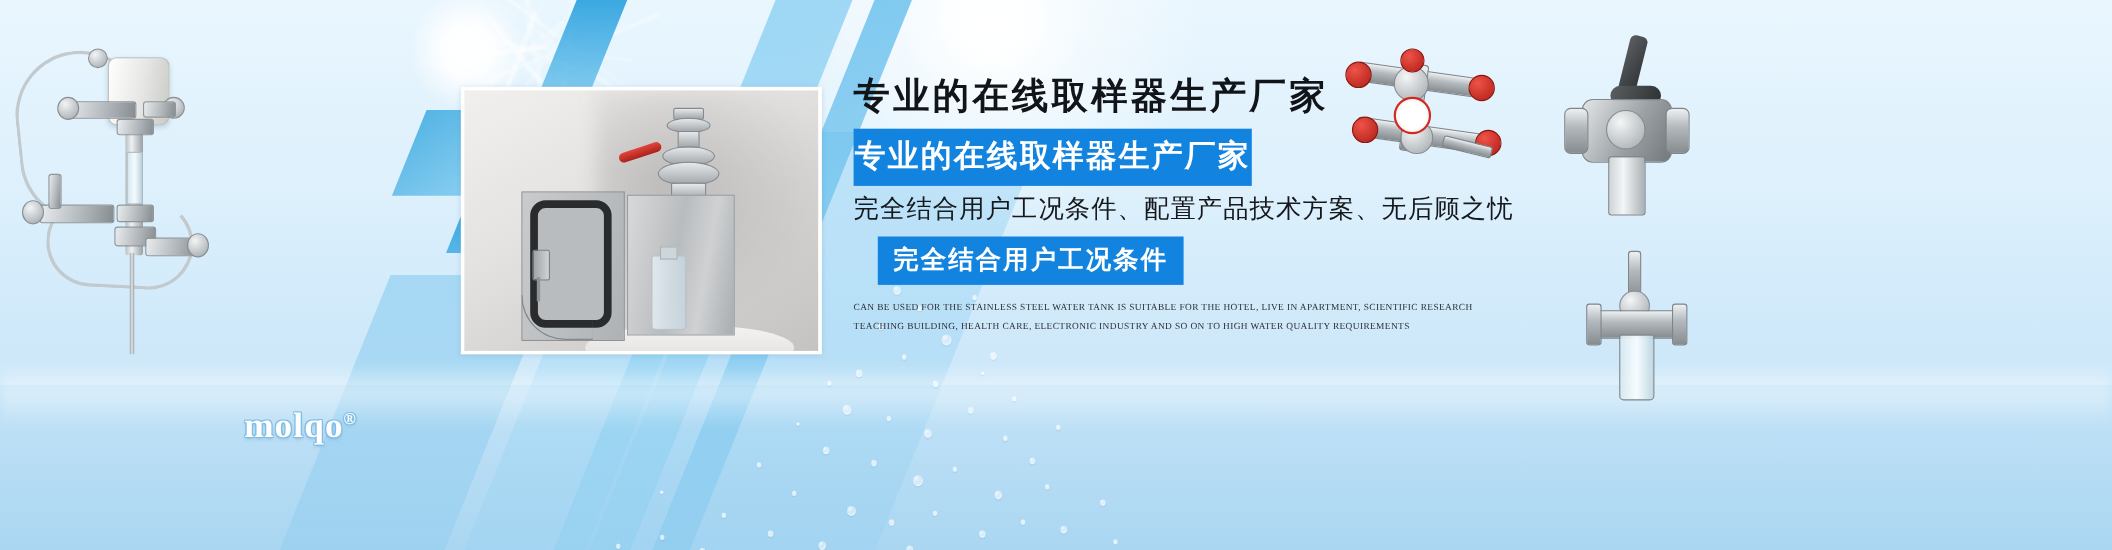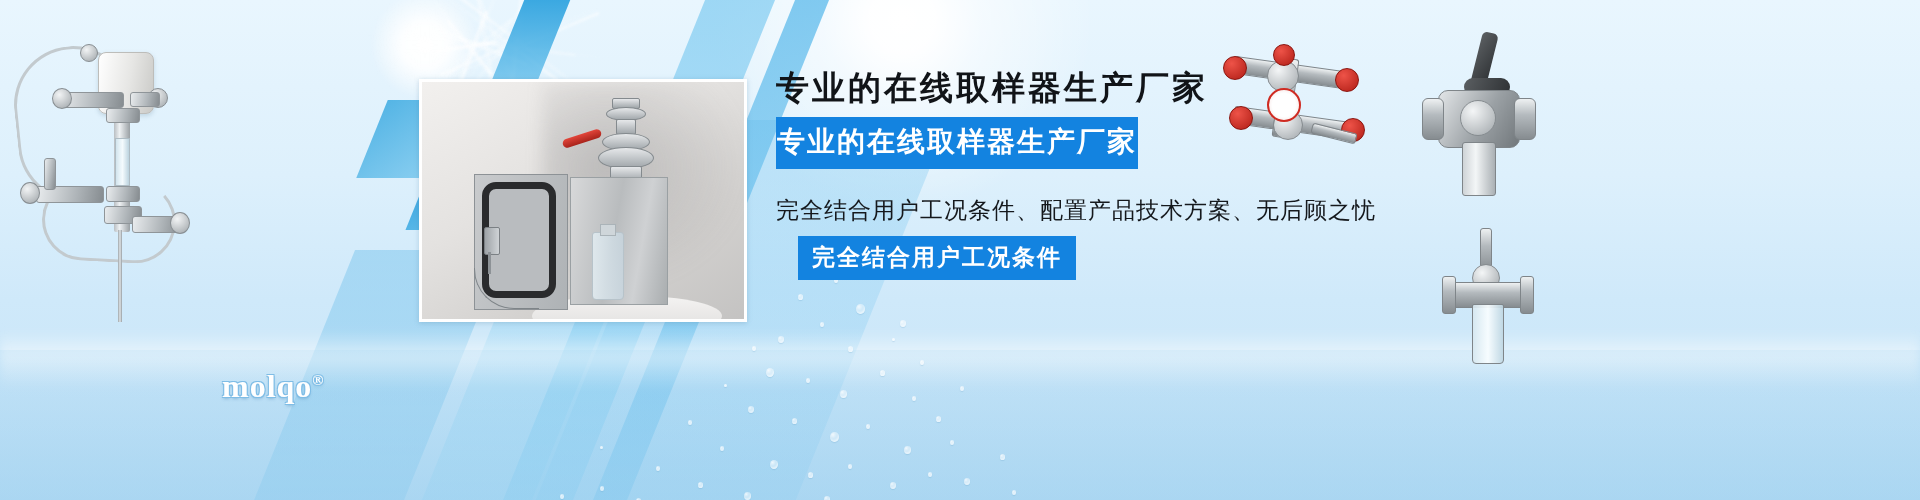--- a/index.html
+++ b/index.html
@@ -124,21 +124,21 @@
   .hl-blue{
     display:inline-block;
     background:#1383e0;
     color:#fff;
     font-weight:700;
     white-space:nowrap;
   }
   .line2{margin-top:11px;}
   .line2 .hl-blue{font-size:28px;letter-spacing:2px;padding:6px 1px 8px;}
   .line3{
-    margin-top:27px;
+    margin-top:6px;
     font-size:23px;
     color:#15181c;
     letter-spacing:1px;
     white-space:nowrap;
     line-height:1.25;
   }
   .line4{margin-top:11px;padding-left:22px;}
   .line4 .hl-blue{font-size:23px;letter-spacing:2px;padding:6px 14px 7px;background:#1383e0;}
 
   .enpara{
@@ -341,19 +341,20 @@
     <div class="line2">
       <span class="hl-blue">专业的在线取样器生产厂家</span>
     </div>
 
     <div class="line3">完全结合用户工况条件、配置产品技术方案、无后顾之忧</div>
 
     <div class="line4">
       <span class="hl-blue">完全结合用户工况条件</span>
     </div>
 
+    <div class="enpara">CAN BE USED FOR THE STAINLESS STEEL WATER TANK IS SUITABLE FOR THE HOTEL, LIVE IN APARTMENT, SCIENTIFIC RESEARCH TEACHING BUILDING, HEALTH CARE, ELECTRONIC INDUSTRY AND SO ON TO HIGH WATER QUALITY REQUIREMENTS</div>
   </div>
 
   <div class="logo">
     <span>molqo</span><sup>®</sup>
   </div>
 
 </div>
 
 </body></html>

